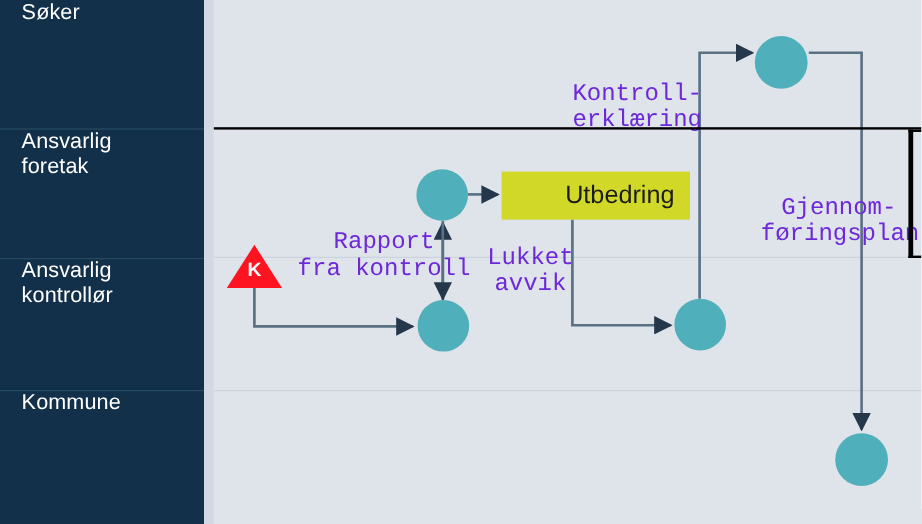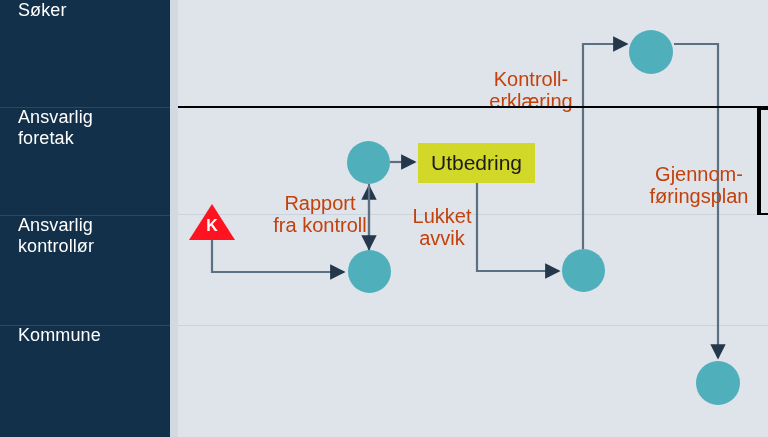--- a/index.html
+++ b/index.html
@@ -83,30 +83,32 @@
 
   .task-box {
     position: absolute;
     background: #d2d828;
     display: flex;
     align-items: center;
     justify-content: center;
     color: #1b1b1b;
     font-size: 21px;
     z-index: 4;
+    padding-left: 40px;
   }
 
   .flow-label {
     position: absolute;
-    color: #c2410c;
+    color: #6d28d9;
     font-size: 20px;
     line-height: 1.12;
     text-align: center;
     z-index: 4;
     white-space: pre-line;
+    font-family: Liberation Mono, monospace;
   }
 
   
   .warn-tri {
     position: absolute;
     z-index: 5;
   }
   .warn-tri .tri-shape {
     width: 0; height: 0;
     border-left: 23px solid transparent;

